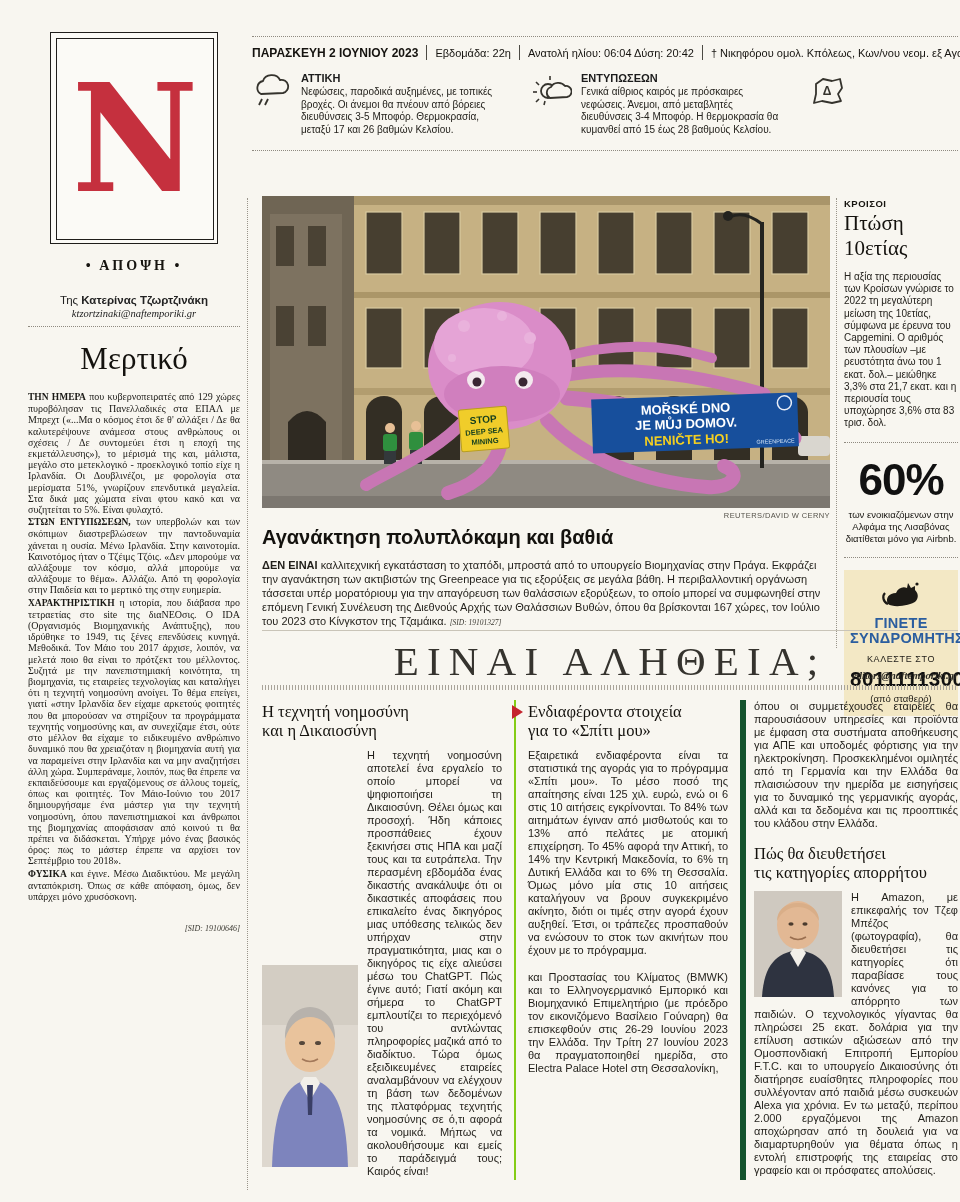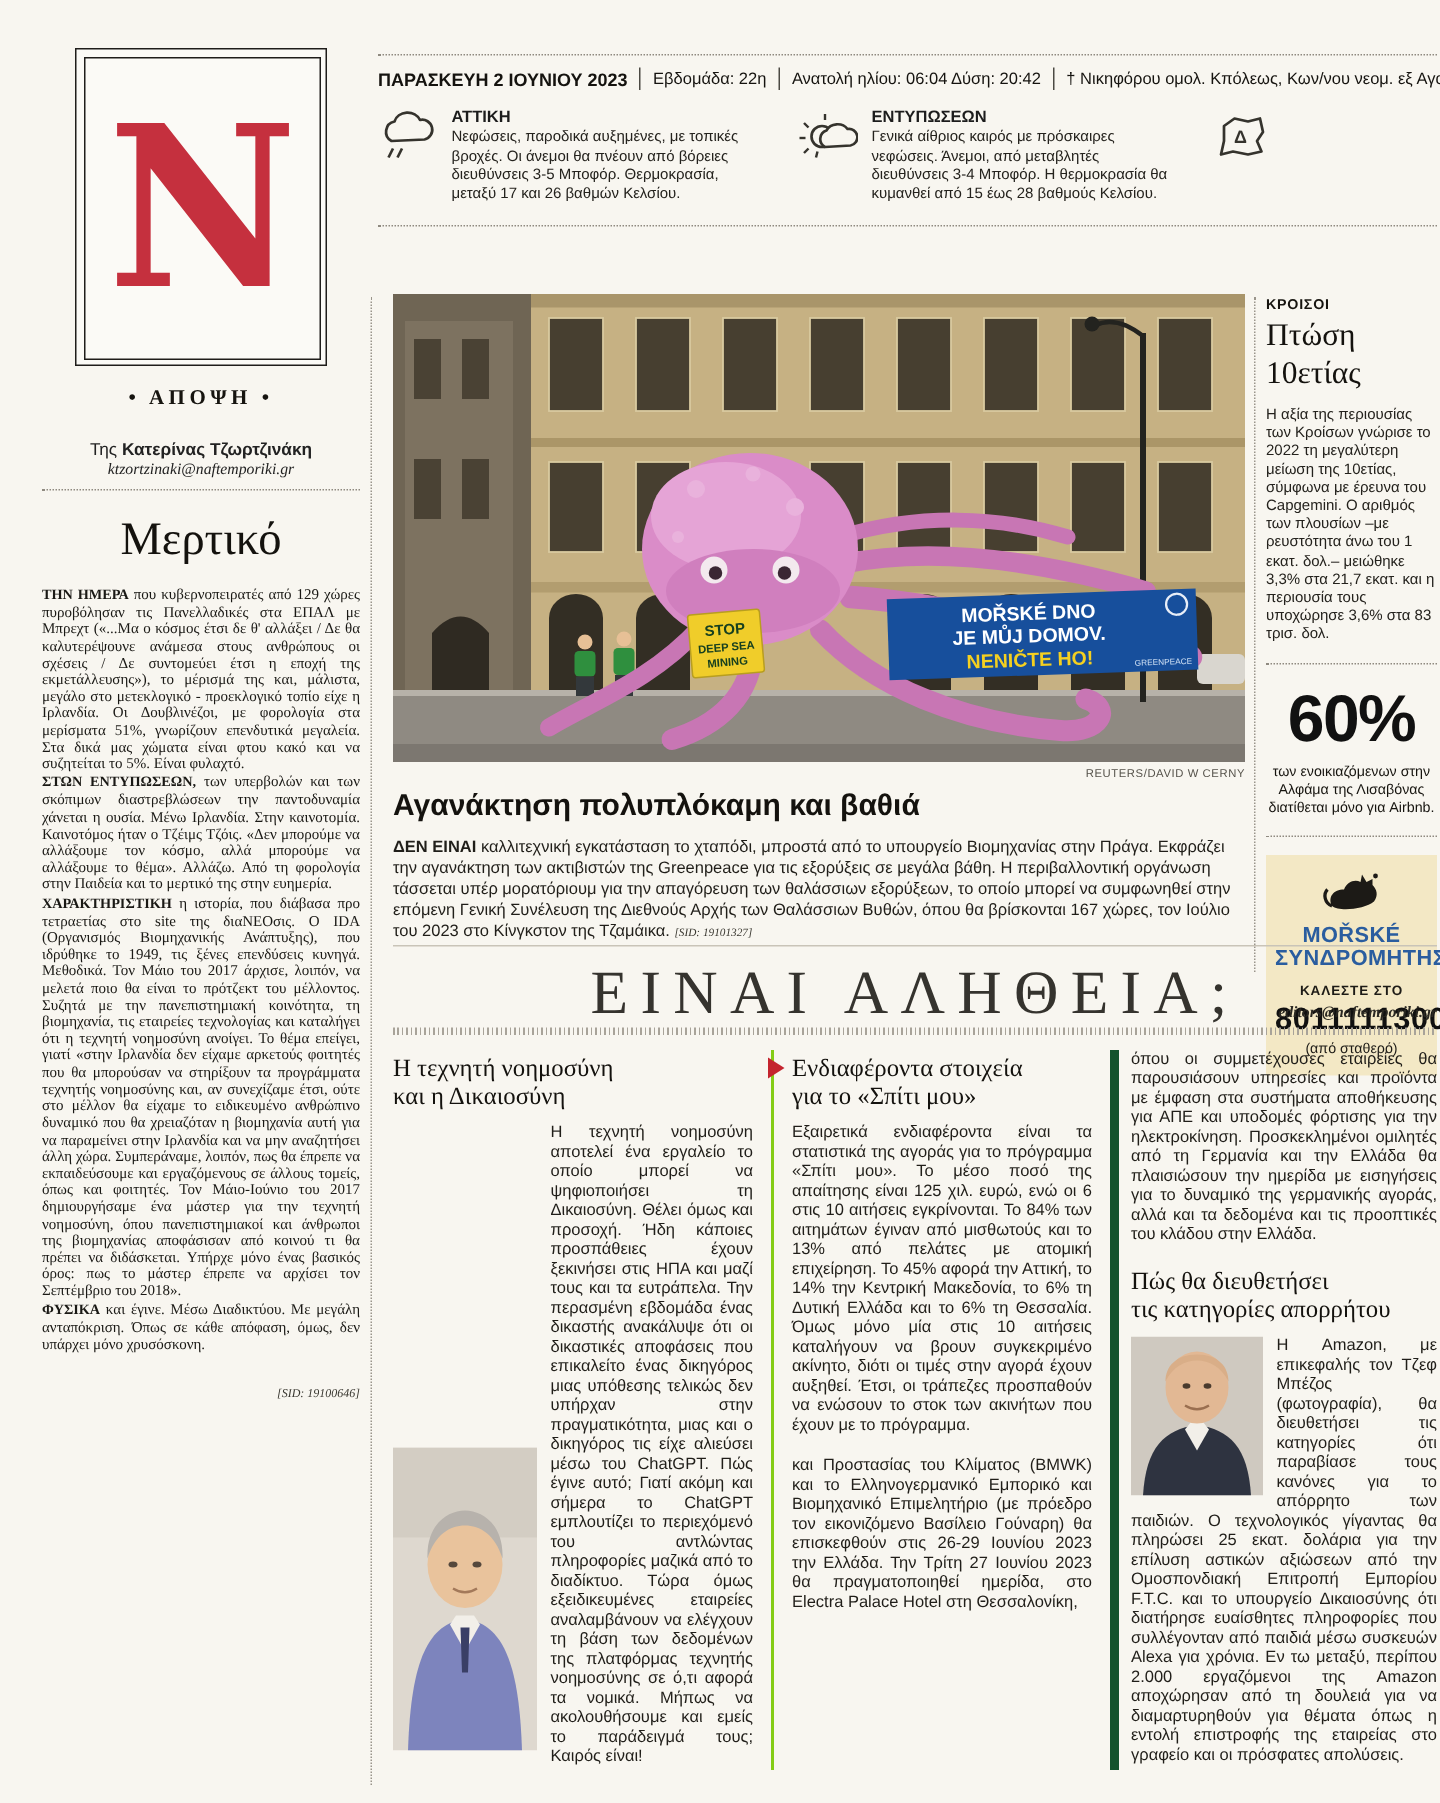--- a/index.html
+++ b/index.html
@@ -50,21 +50,21 @@
   
   .rail{position:absolute;left:844px;top:198px;width:114px;}
   .kicker{font-size:9.5px;font-weight:bold;letter-spacing:.5px;color:#16140f;}
   .rail-head{font-family:"Liberation Serif",serif;font-weight:500;font-size:21px;margin:2px 0 10px;color:#14120e;}
   .rail-body{font-size:10px;line-height:12.2px;margin:0;color:#24221d;}
   .rail .dotted-rule{margin:12px 0;}
   .stat-value{font-size:44px;font-weight:800;text-align:center;color:#111;letter-spacing:-1px;}
   .stat-caption{font-size:9.5px;font-weight:normal;text-align:center;line-height:12px;margin-top:4px;color:#16140f;}
   .subscribe-box{background:#f3e8c5;text-align:center;padding:10px 6px 12px;margin-top:2px;}
   .sub-title{color:#2a5d9f;font-weight:800;font-size:14.5px;line-height:15.5px;margin-top:4px;letter-spacing:.3px;}
-  .sub-call{font-size:9px;font-weight:bold;letter-spacing:.6px;margin-top:7px;color:#1d1b16;}
+  .sub-call{font-size:9px;font-weight:normal;letter-spacing:.6px;margin-top:7px;color:#1d1b16;}
   .sub-phone{font-size:20.5px;font-weight:800;letter-spacing:.5px;margin-top:3px;color:#101010;}
   .sub-note{font-size:9.5px;margin-top:2px;color:#1d1b16;}
 
   
   .truth{position:absolute;left:262px;top:630px;width:696px;}
   .truth-topline{border-top:1px solid #c9c4b8;}
   .truth-header{position:relative;height:54px;}
   .truth-title{position:absolute;left:0;right:0;top:6px;text-align:center;
     font-family:"Liberation Serif",serif;font-size:41px;letter-spacing:.2em;color:#35332e;font-weight:400;}
   .truth-email{position:absolute;right:0;bottom:4px;font-family:"Liberation Serif",serif;font-style:italic;font-weight:bold;font-size:10.5px;color:#2a2822;}
@@ -280,21 +280,21 @@
     <div class="stat-value">60%</div>
     <div class="stat-caption">των ενοικιαζόμενων στην Αλφάμα της Λισαβόνας διατίθεται μόνο για Airbnb.</div>
     <div class="dotted-rule"></div>
     <div class="subscribe-box">
       <svg width="42" height="28" viewBox="0 0 42 28">
         <path d="M8,24 C5,18 9,13 16,13 C18,8 23,6 27,8 L28,3 L31,8 L35,6 L35,10 C38,13 39,17 36,21 C30,26 13,28 8,24 Z" fill="#1c1a16"></path>
         <path d="M8,24 C3,22 2,16 5,13" stroke="#1c1a16" stroke-width="2.2" fill="none"></path>
         <circle cx="37" cy="4" r="1.6" fill="#1c1a16"></circle>
       </svg>
       <div class="sub-title">
-        <span>MOŘSKÉ</span><br>
+        <span>ΓΙΝΕΤΕ</span><br>
         <span>ΣΥΝΔΡΟΜΗΤΗΣ</span>
       </div>
       <div class="sub-call">ΚΑΛΕΣΤΕ ΣΤΟ</div>
       <div class="sub-phone">8011111300</div>
       <div class="sub-note">(από σταθερό)</div>
     </div>
   </aside>
 
   <section class="truth">
     <div class="truth-topline"></div>

